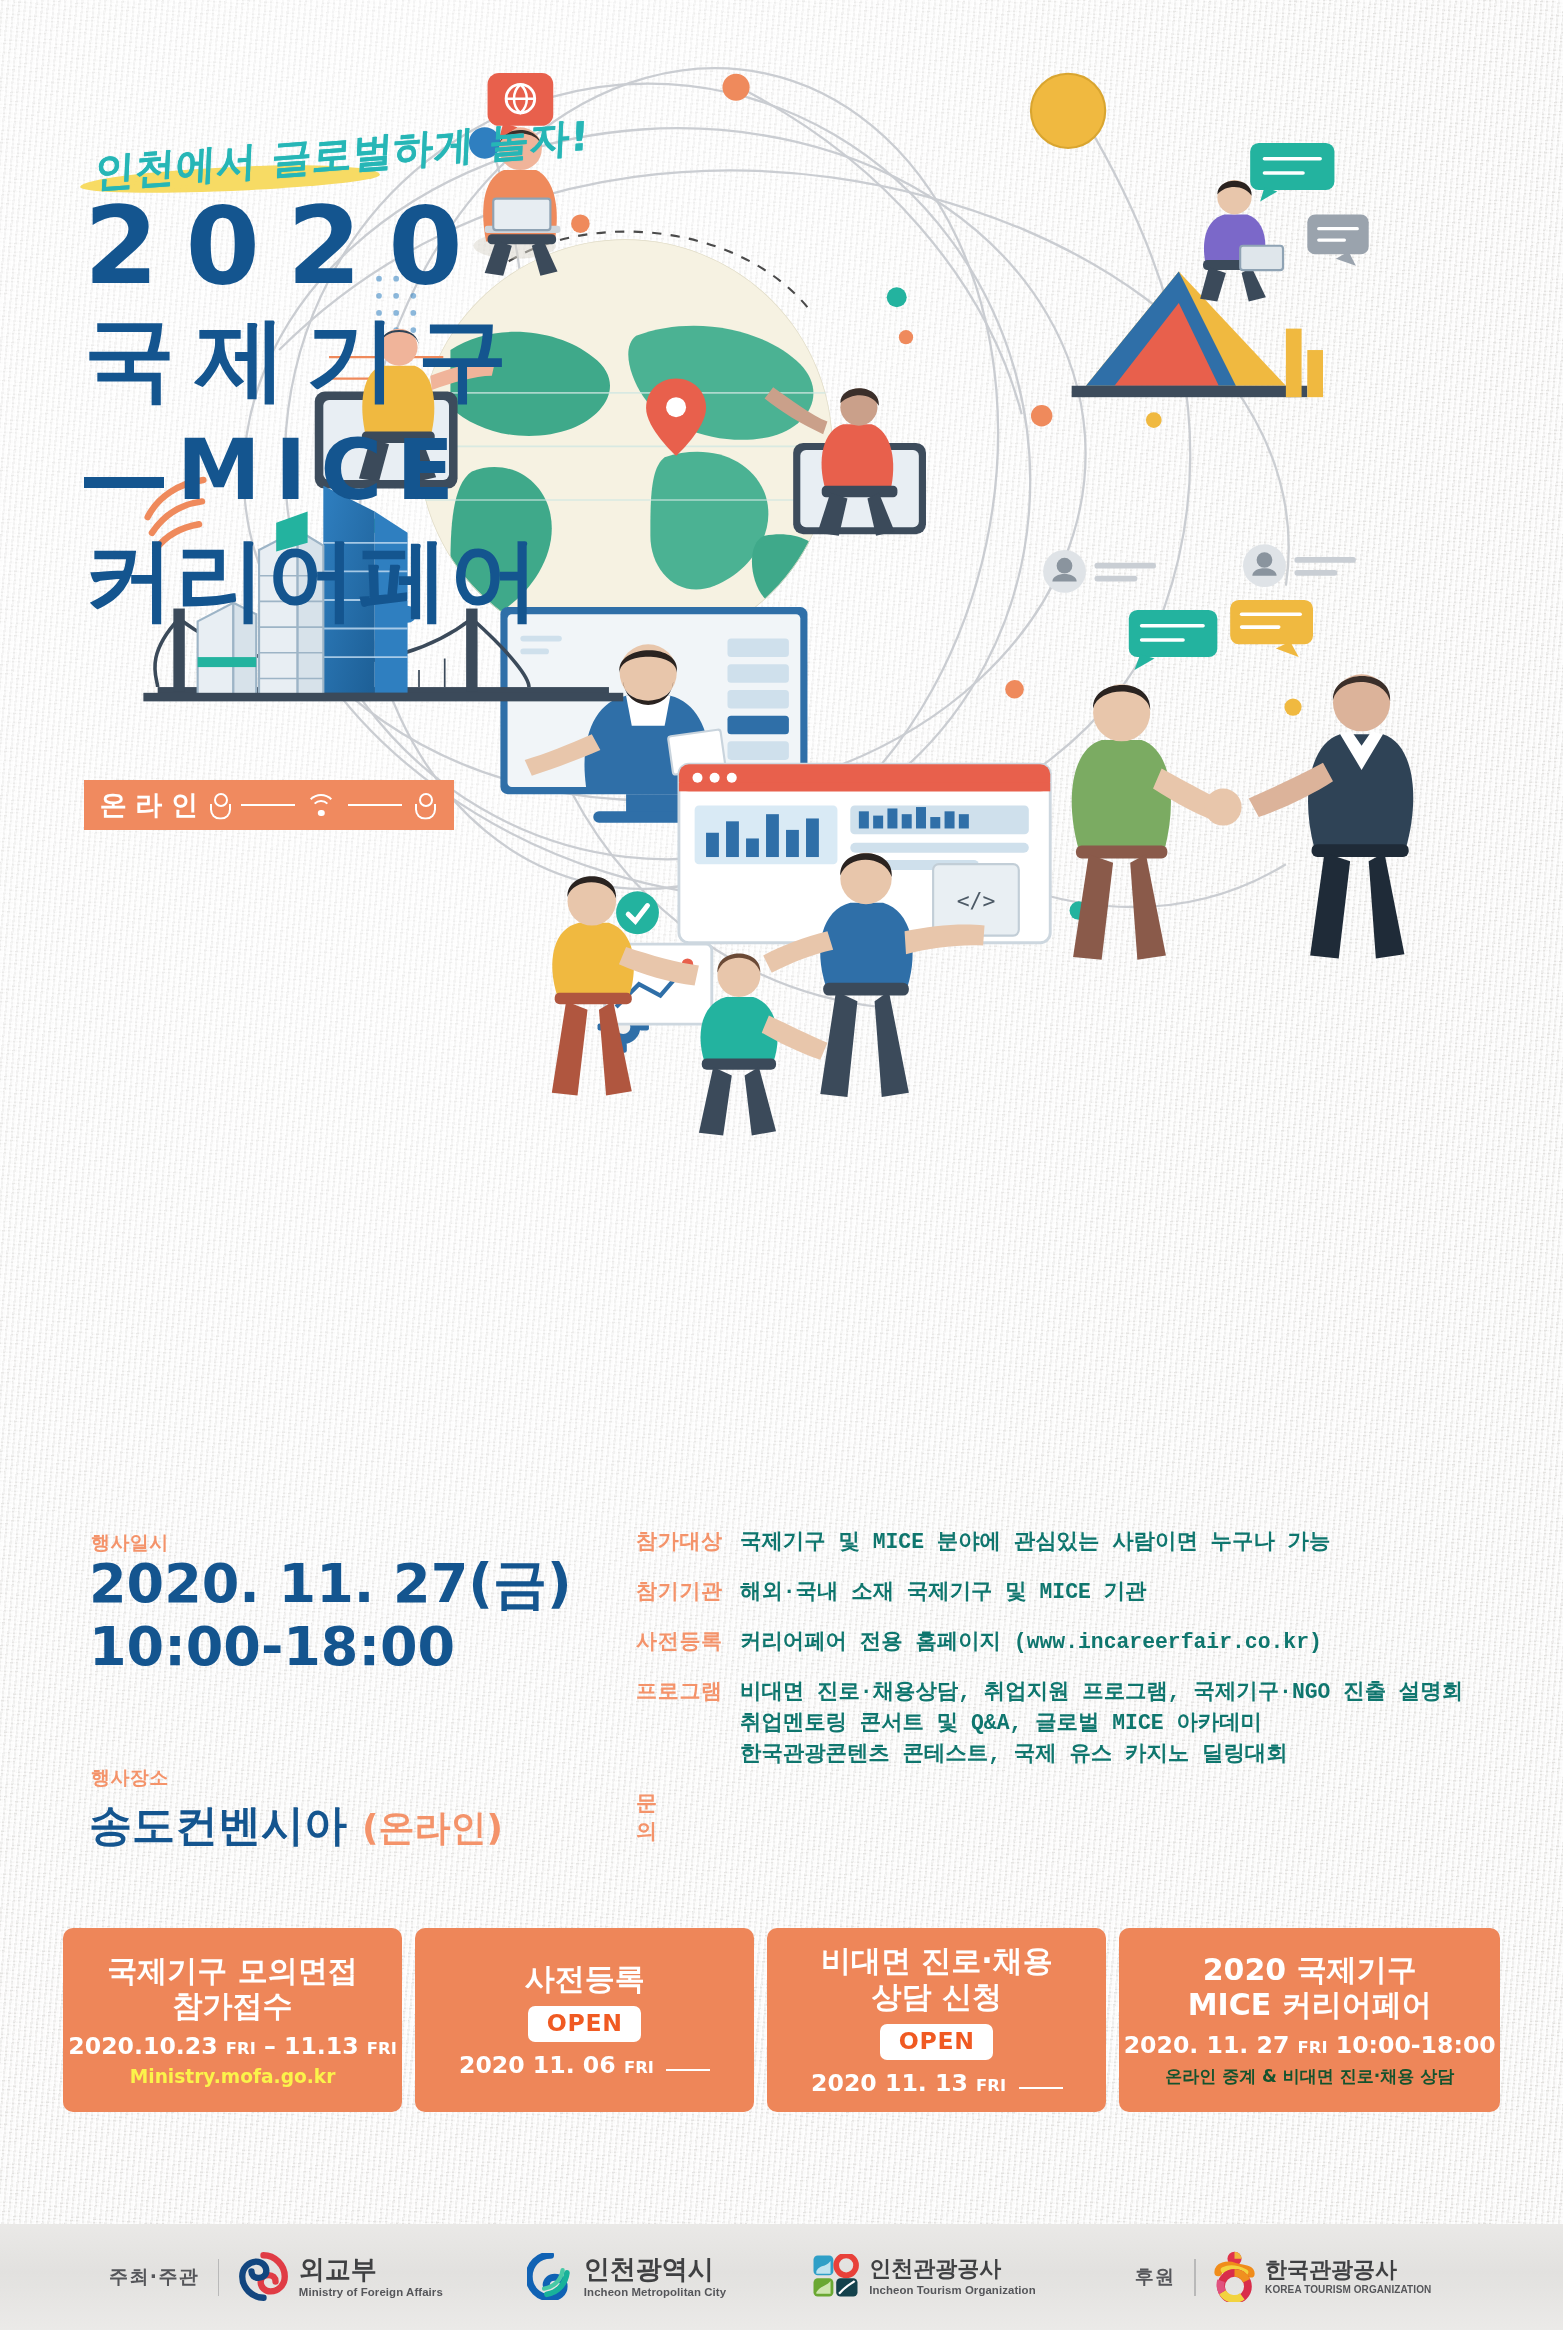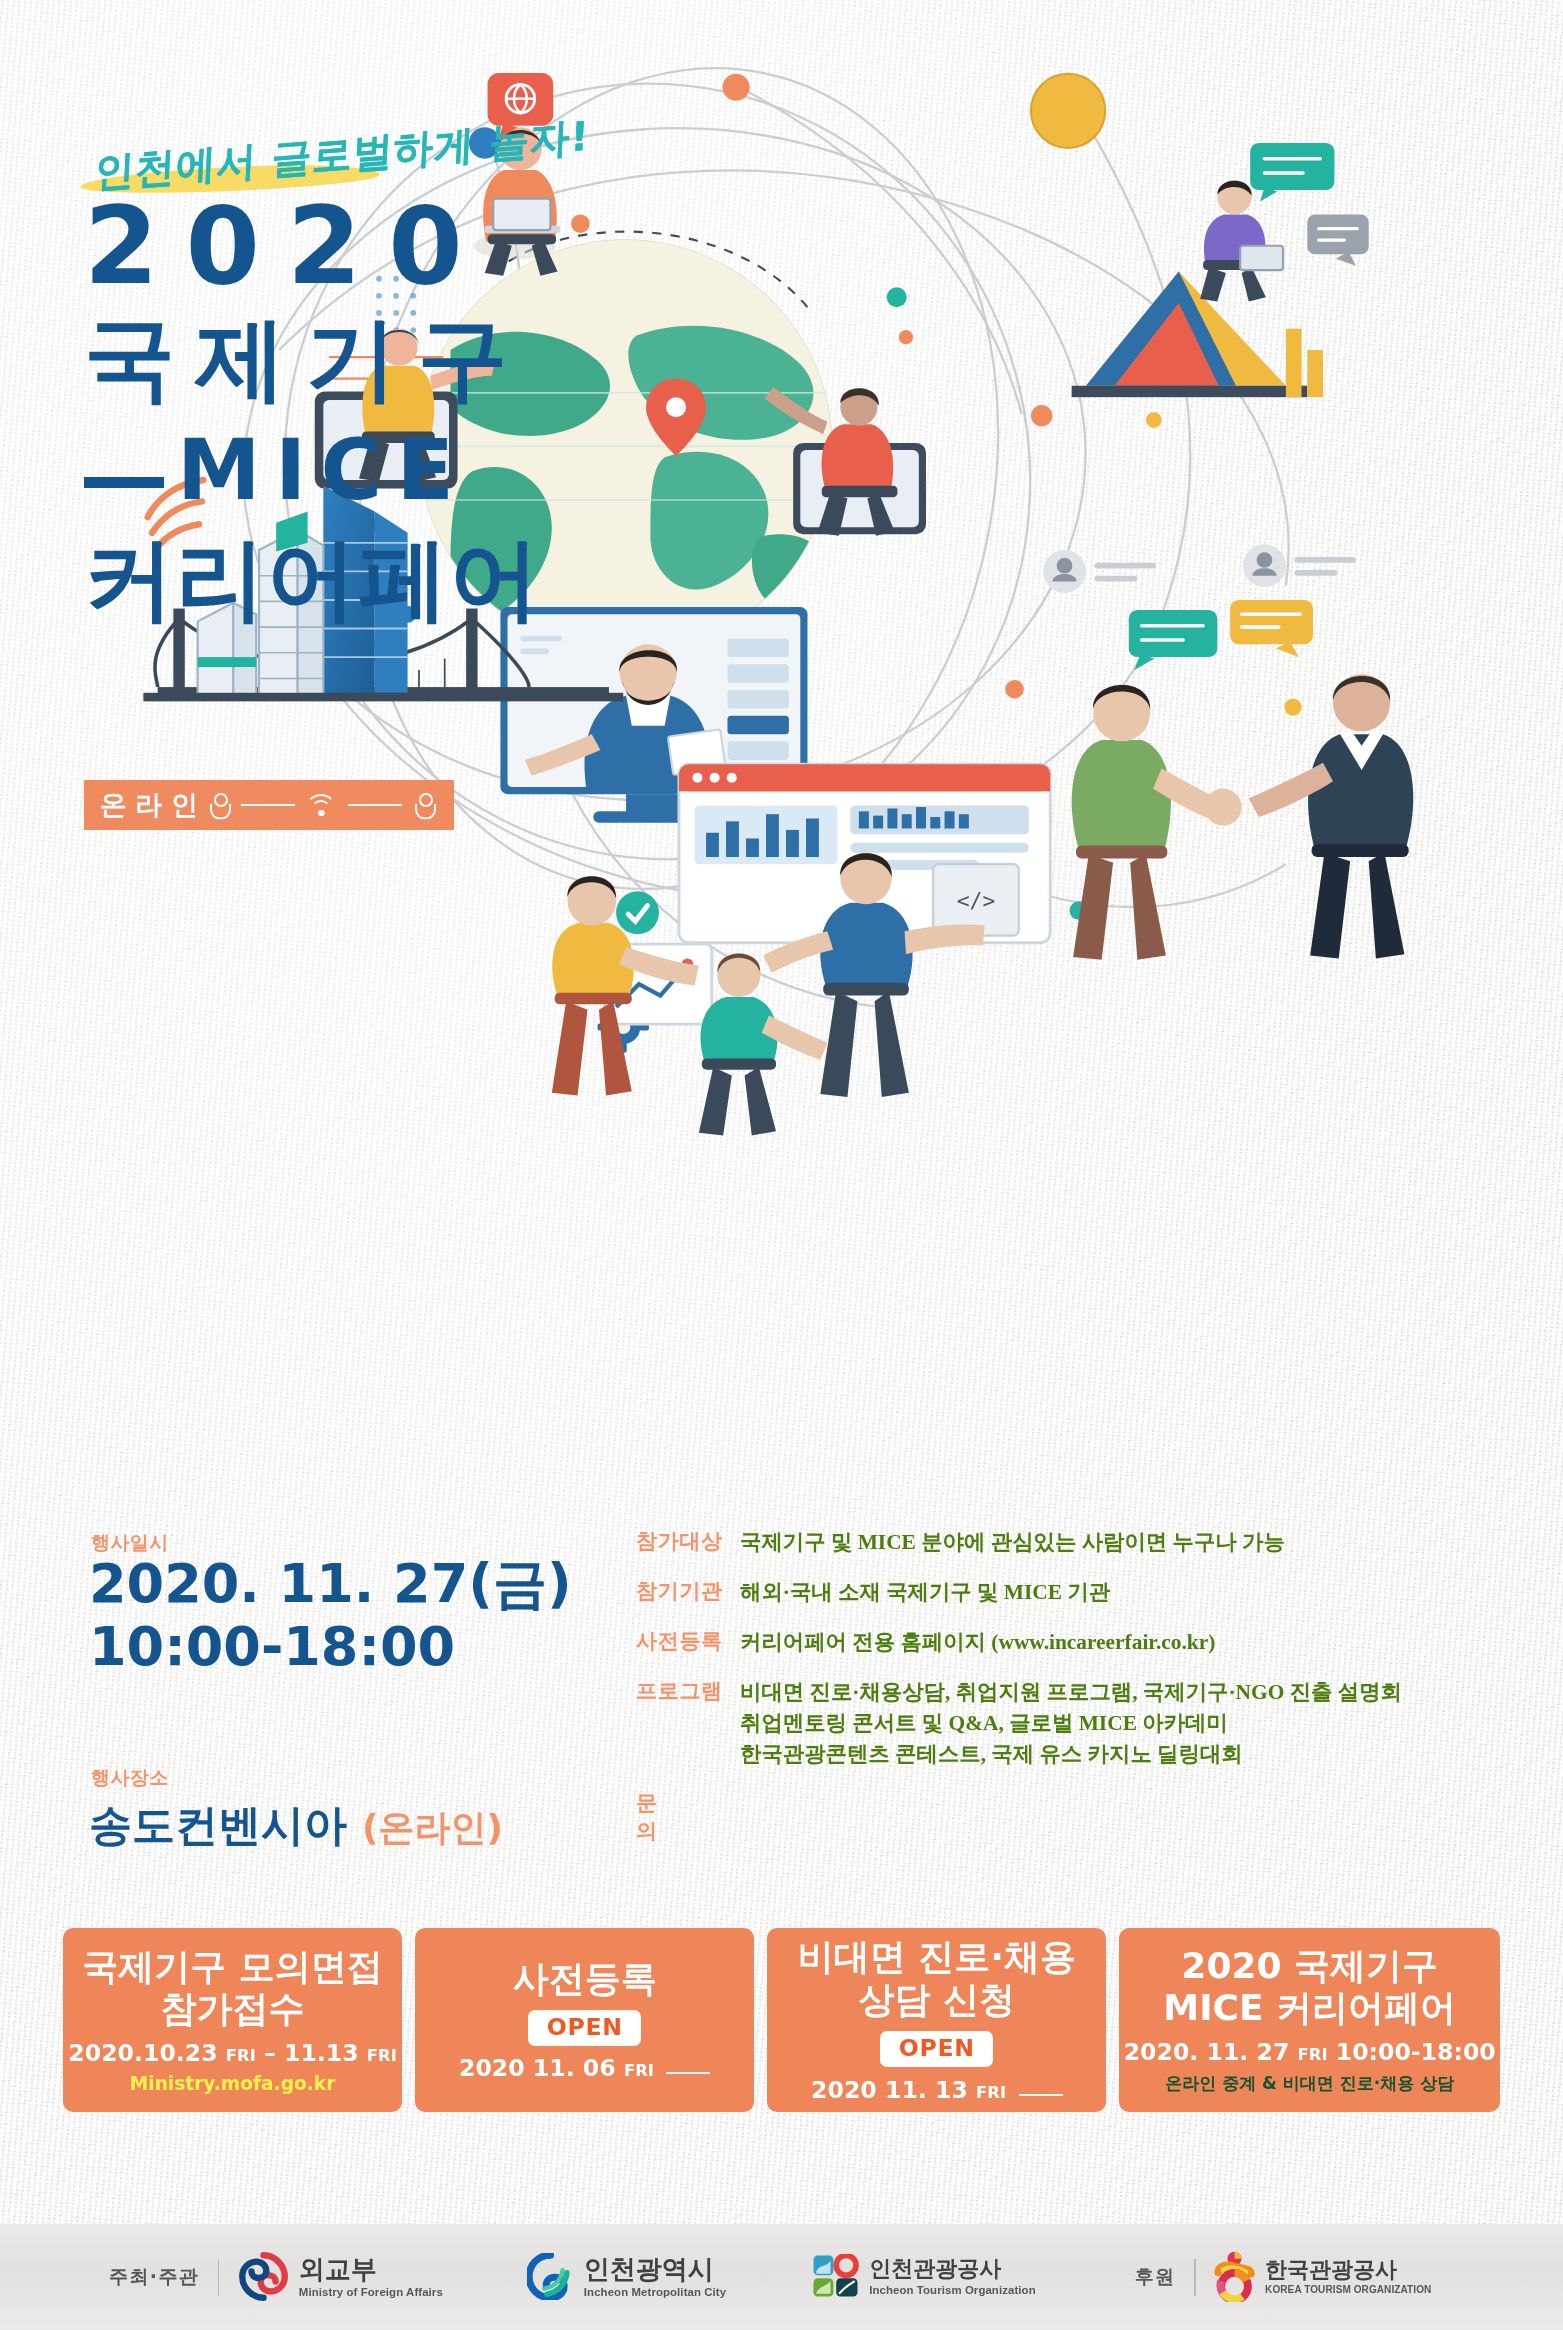--- a/index.html
+++ b/index.html
@@ -133,39 +133,39 @@
   #details{ position:absolute; left:636px; top:13px; width:893px; }
   .drow{ display:flex; margin-bottom:18.6px; }
   .dkey{
     width:104px; flex:0 0 104px;
     font-family:"DejaVu Sans", sans-serif;
     font-weight:700; color:#f4936a; font-size:21px;
     letter-spacing:0.7px;
   }
   .dkey.wide{ letter-spacing:24px; }
   .dval{
-    font-family:Liberation Serif, serif;
-    font-weight:600; color:#4d7c0f; font-size:21.4px;
+    font-family:Liberation Mono, monospace;
+    font-weight:600; color:#0f766e; font-size:21.4px;
     line-height:1.46;
   }
 
   
   #cta{
     position:absolute; left:63px; top:1928px;
     width:1437px; display:flex; gap:13px;
   }
   .cta-box{
     flex:1 1 0; height:184px; background:#ee8659;
     border-radius:10px;
     display:flex; flex-direction:column; align-items:center;
     justify-content:center; text-align:center;
     font-family:"DejaVu Sans", sans-serif; color:#fff;
     padding:7.1px 4.3px;
   }
-  .cta-title{ font-size:36px; font-weight:700; line-height:1.18; }
+  .cta-title{ font-size:30px; font-weight:700; line-height:1.18; }
   .cta-date{ font-size:23.6px; font-weight:700; margin-top:8.6px; white-space:nowrap;}
   .cta-date .fri{ font-size:16.4px; font-weight:700; }
   .cta-date .rule{
     display:inline-block; width:44px; border-bottom:2.9px solid #fff;
     vertical-align:2.1px; margin-left:4.3px;
   }
   .cta-link{ font-size:18.6px; font-weight:700; color:#fbf34a; margin-top:5.7px; }
   .cta-sub { font-size:17px; font-weight:700; color:#14532d; margin-top:5.7px; }
   .open-pill{
     background:#fff; color:#f05a22; font-weight:700; font-size:23.6px;

